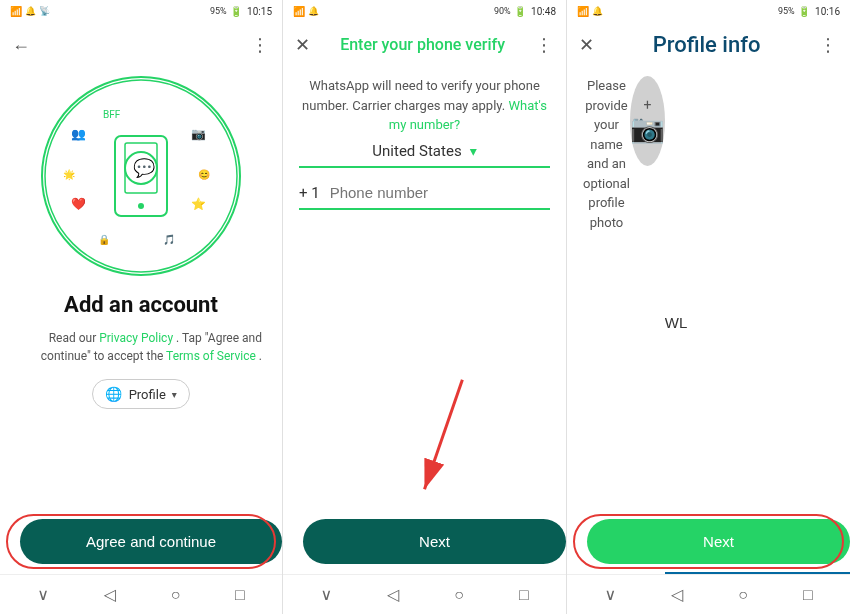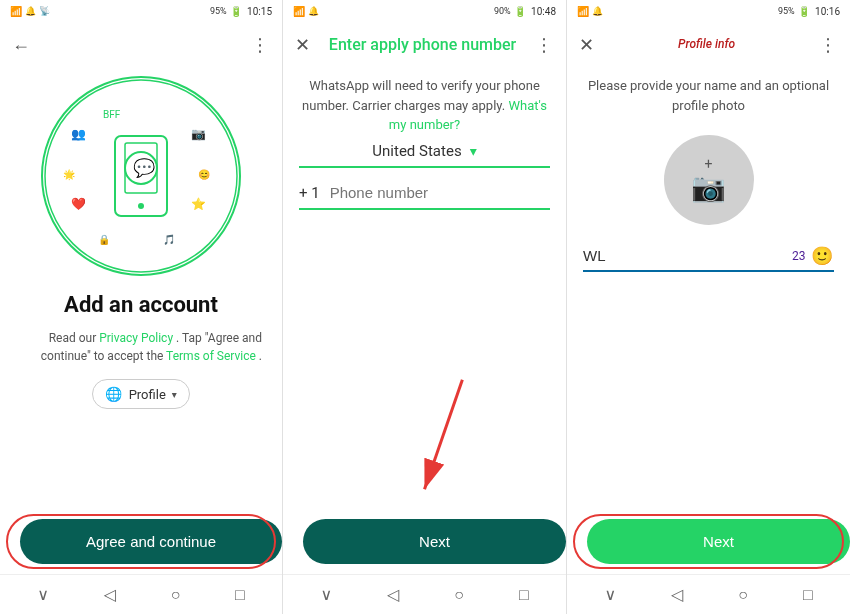--- a/index.html
+++ b/index.html
@@ -40,21 +40,21 @@
 
     
     .top-nav {
       display: flex;
       align-items: center;
       justify-content: space-between;
       padding: 6px 12px;
       height: 44px;
     }
     .nav-icon { font-size: 18px; color: #555; cursor: pointer; }
-    .nav-title { font-size: 12px; font-weight: 500; color: #b91c1c; font-style: italic; }
+    .nav-title { font-size: 22px; font-weight: 500; color: #0c4a6e; }
     .nav-title-green { font-size: 16px; font-weight: 500; color: #25d366; }
     .three-dots { font-size: 18px; color: #555; cursor: pointer; letter-spacing: 1px; }
 
     
     .panel-1-content {
       flex: 1;
       display: flex;
       flex-direction: column;
       align-items: center;
       padding: 10px 20px 0 20px;
@@ -190,22 +190,20 @@
       height: 100%;
       pointer-events: none;
       z-index: 10;
     }
 
     
     .panel-3-content {
       flex: 1;
       padding: 10px 16px 0 16px;
       display: flex;
-      flex-direction: column;
-      align-items: center;
     }
     .profile-desc {
       font-size: 13px;
       color: #555;
       text-align: center;
       line-height: 1.5;
       margin-bottom: 20px;
     }
     .avatar-circle {
       width: 90px;
@@ -375,21 +373,21 @@
     </div>
     <div class="status-right">
       <span class="battery">90%</span>
       <span>🔋</span>
       <span>10:48</span>
     </div>
   </div>
 
   <div class="top-nav">
     <span class="nav-icon">✕</span>
-    <span class="nav-title-green">Enter apply phone number</span>
+    <span class="nav-title-green">Enter your phone verify</span>
     <span class="three-dots">⋮</span>
   </div>
 
   <div class="panel-2-content">
     <div class="phone-desc">
       <span>WhatsApp will need to verify your phone number. Carrier charges may apply. </span>
       <a class="whatsmy-link" href="#">What's my number?</a>
     </div>
 
     <div class="country-select-row">

